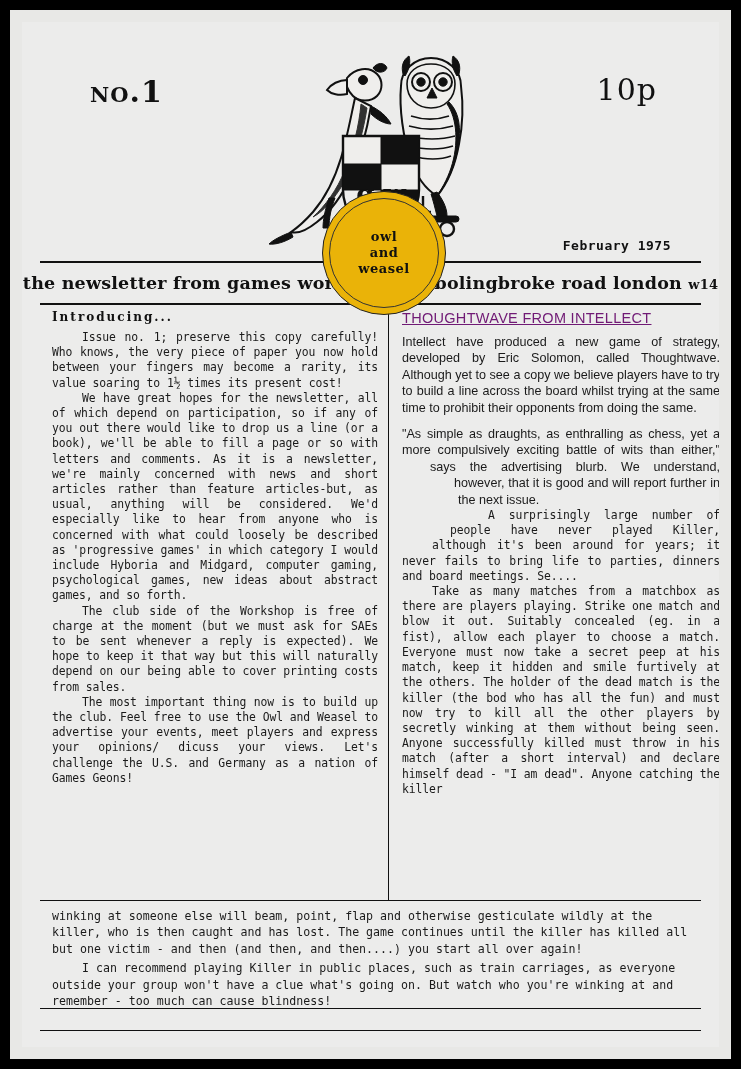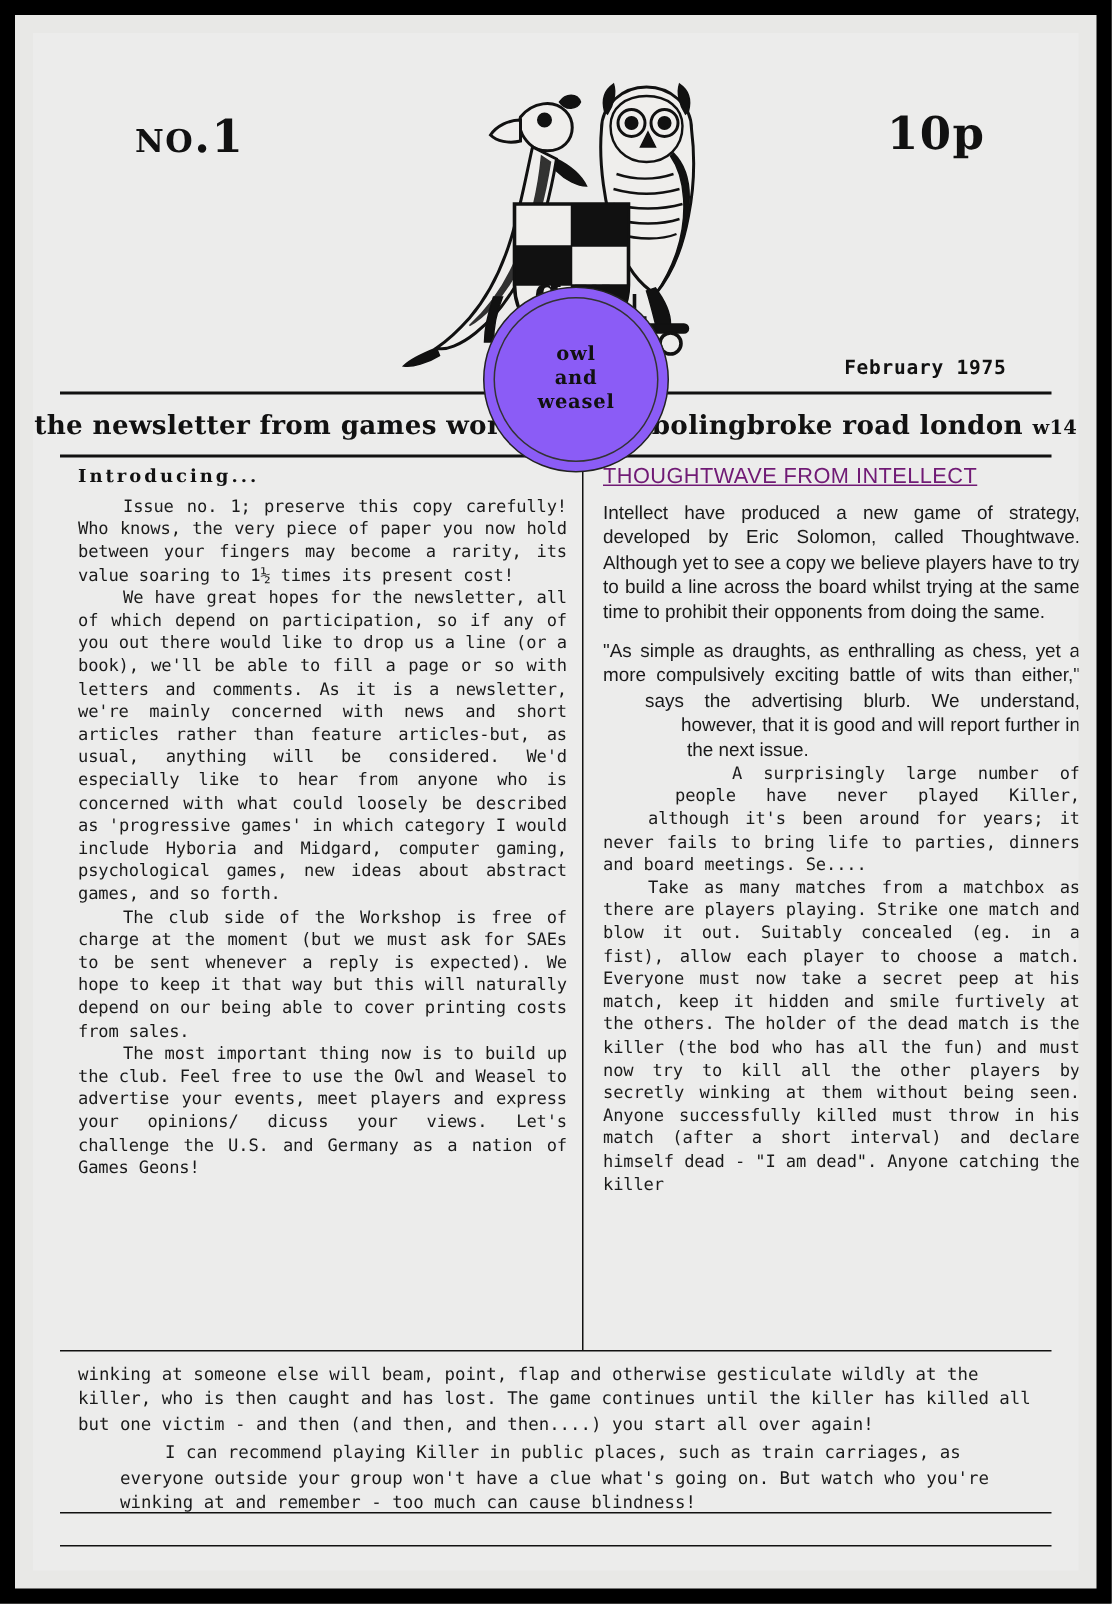--- a/index.html
+++ b/index.html
@@ -47,21 +47,21 @@
     font-size: 30px;
     letter-spacing: 1px;
     color: #111;
     font-variant: small-caps;
   }
   .price {
     position: absolute;
     right: 62px;
     top: 50px;
     font-family: "DejaVu Serif", serif;
-    font-weight: bold;
+    font-weight: normal;
     font-size: 30px;
     letter-spacing: 1px;
     color: #111;
   }
   .date {
     position: absolute;
     right: 48px;
     top: 216px;
     font-family: "DejaVu Sans Mono", monospace;
     font-size: 13px;
@@ -199,21 +199,21 @@
   }
 
   
   .stamp {
     position: absolute;
     left: 300px;
     top: 169px;
     width: 122px;
     height: 122px;
     border-radius: 50%;
-    background: #8b5cf6;
+    background: #eab308;
     border: 1.4px solid #222;
     z-index: 5;
   }
   .stamp:before {
     content: "";
     position: absolute;
     left: 6px; top: 6px; right: 6px; bottom: 6px;
     border-radius: 50%;
     border: 1px solid #333;
   }
@@ -238,21 +238,21 @@
     top: 886px;
   }
   .fullwidth p {
     margin: 0 0 3px 0;
     font-family: "DejaVu Sans Mono", monospace;
     font-size: 11.6px;
     line-height: 16.4px;
     color: #1a1a1a;
     text-align: left;
   }
-  .fullwidth p.ind { text-indent: 30px; margin-left: 28px; }
+  .fullwidth p.ind { text-indent: 30px; }
 </style>
 </head>
 <body>
 
 <div class="page">
   <div class="sheet">
 
     <div class="masthead">
       <div class="issue-no">no.1</div>
       <div class="price">10p</div>

